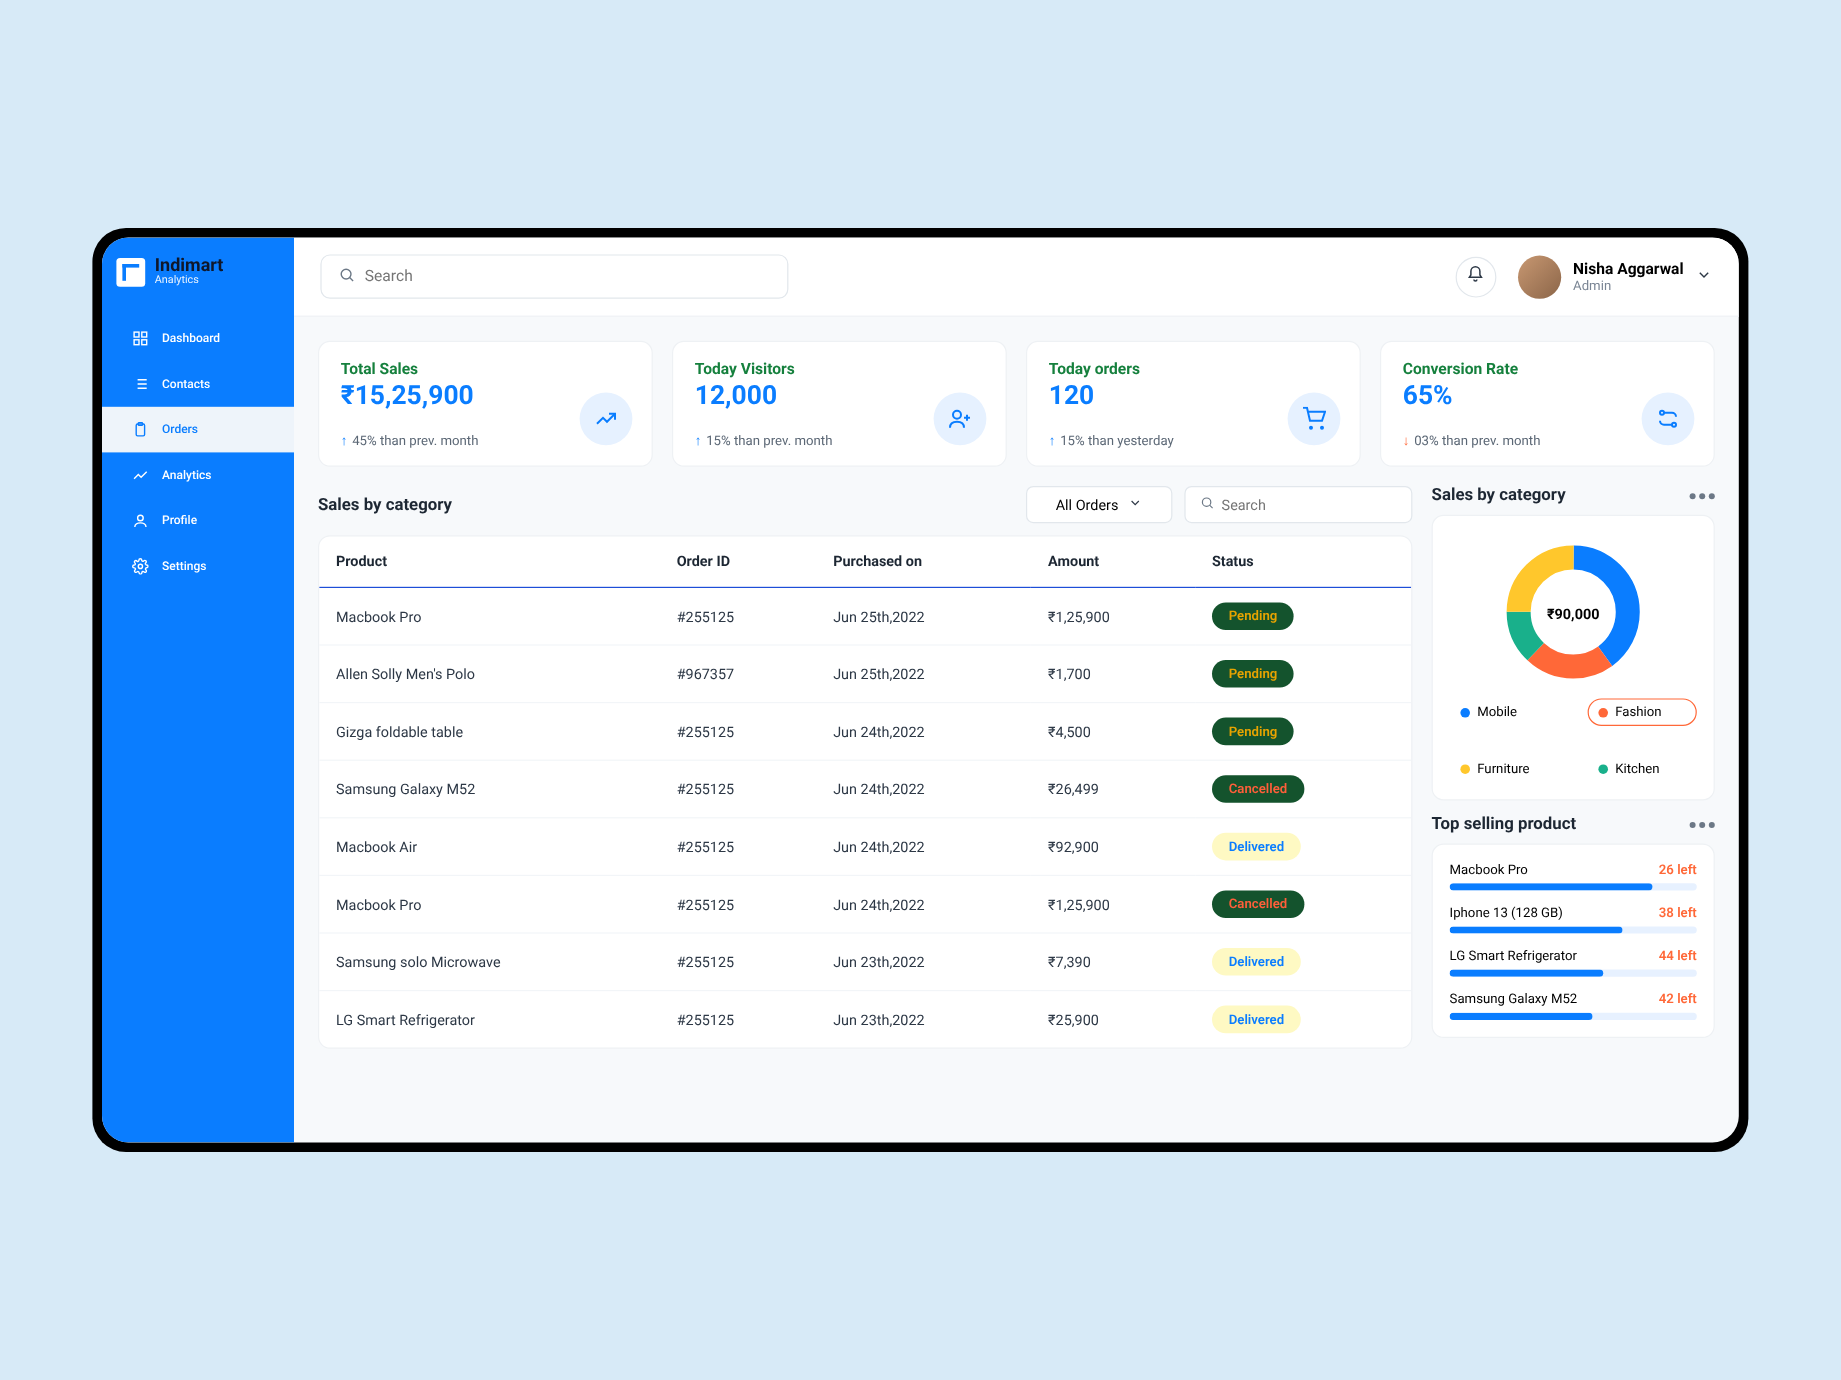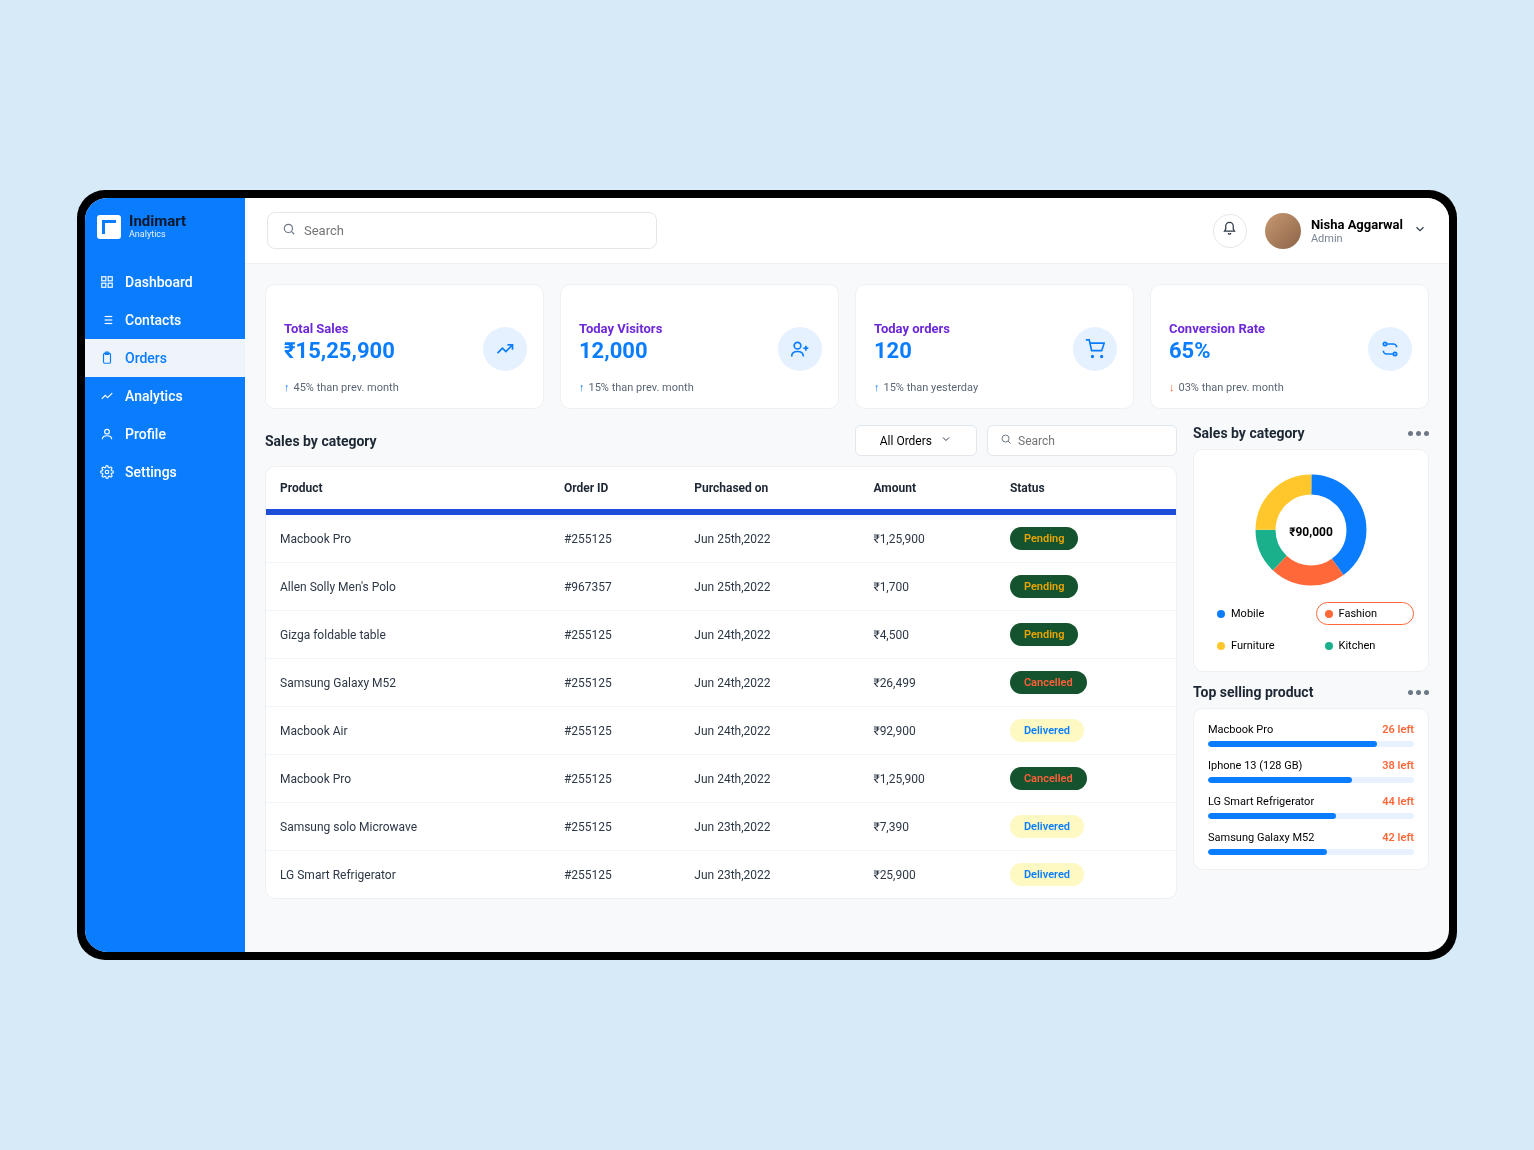--- a/index.html
+++ b/index.html
@@ -6,67 +6,67 @@
 body { background: #d7eaf7; display: flex; align-items: center; justify-content: center; min-height: 100vh; padding: 60px 40px; }
 .tablet { width: 1380px; height: 770px; background: #000; border-radius: 28px; padding: 8px; }
 .screen { width: 100%; height: 100%; background: #f7f9fb; border-radius: 22px; display: flex; overflow: hidden; }
 .sidebar { width: 160px; background: #0a7dff; display: flex; flex-direction: column; flex-shrink: 0; }
 .logo-wrap { display: flex; align-items: center; gap: 8px; padding: 16px 12px 24px 12px; }
 .logo-icon { width: 24px; height: 24px; background: #fff; border-radius: 3px; position: relative; }
 .logo-icon::after { content: ''; position: absolute; inset: 5px; border: 3px solid #0a7dff; border-right: none; border-bottom: none; }
 .logo-text { color: #0f172a; font-size: 15px; font-weight: 700; line-height: 1; }
 .logo-sub { color: #fff; font-size: 9px; opacity: 0.9; }
 .nav { display: flex; flex-direction: column; }
-.nav-item { display: flex; align-items: center; gap: 10px; padding: 11px 14px; color: #fff; font-size: 14px; font-weight: 500; cursor: pointer; }
+.nav-item { display: flex; align-items: center; gap: 10px; padding: 11px 24px; color: #fff; font-size: 10px; font-weight: 500; cursor: pointer; }
 .nav-item.active { background: #eef4fa; color: #0a7dff; }
 .nav-icon { width: 16px; height: 16px; display: inline-flex; align-items: center; justify-content: center; }
 .main { flex: 1; display: flex; flex-direction: column; overflow: hidden; }
 .topbar { background: #fff; padding: 14px 22px; display: flex; align-items: center; gap: 18px; border-bottom: 1px solid #eef1f4; }
 .search-main { flex: 0 0 390px; display: flex; align-items: center; gap: 8px; padding: 8px 14px; border: 1px solid #e2e7ec; border-radius: 8px; }
 .search-main input { border: none; outline: none; font-size: 13px; flex: 1; }
 .spacer { flex: 1; }
 .bell { width: 34px; height: 34px; border: 1px solid #e2e7ec; border-radius: 50%; display: flex; align-items: center; justify-content: center; cursor: pointer; }
 .user-menu { display: flex; align-items: center; gap: 10px; cursor: pointer; }
 .avatar { width: 36px; height: 36px; border-radius: 50%; background: linear-gradient(135deg,#c89872,#8b6548); }
 .user-name { font-size: 13px; font-weight: 700; }
 .user-role { font-size: 11px; color: #7a8594; }
 .content { flex: 1; padding: 20px; display: flex; flex-direction: column; gap: 16px; overflow: auto; }
 .cards { display: grid; grid-template-columns: repeat(4, 1fr); gap: 16px; }
 .card { background: #fff; border: 1px solid #eef1f4; border-radius: 10px; padding: 16px 18px 14px 18px; position: relative; }
-.card-title { font-size: 13px; font-weight: 700; color: #6d28d9; margin-top: 20px; }
+.card-title { font-size: 13px; font-weight: 700; color: #15803d; }
 .card-value { font-size: 22px; font-weight: 700; color: #0a7dff; margin-top: 2px; }
 .card-icon { position: absolute; right: 16px; top: 42px; width: 44px; height: 44px; background: #e6f1ff; border-radius: 50%; display: flex; align-items: center; justify-content: center; color: #0a7dff; }
 .card-meta { font-size: 11px; color: #5b6775; margin-top: 18px; display: flex; align-items: center; gap: 4px; }
 .arrow-up { color: #0a7dff; }
 .arrow-down { color: #ff6838; }
 .body-grid { display: grid; grid-template-columns: 1fr 236px; gap: 16px; flex: 1; min-height: 0; }
 .table-section { display: flex; flex-direction: column; gap: 10px; }
 .table-head { display: flex; align-items: center; justify-content: space-between; }
 .section-title { font-size: 14px; font-weight: 700; color: #1d2733; }
 .table-controls { display: flex; gap: 10px; }
 .dd { background: #fff; border: 1px solid #e2e7ec; border-radius: 6px; padding: 7px 24px; font-size: 12px; display: flex; align-items: center; gap: 8px; cursor: pointer; }
 .search-small { background: #fff; border: 1px solid #e2e7ec; border-radius: 6px; padding: 7px 12px; font-size: 12px; display: flex; align-items: center; gap: 6px; width: 190px; }
 .search-small input { border: none; outline: none; font-size: 12px; flex: 1; }
 .table-wrap { background: #fff; border: 1px solid #eef1f4; border-radius: 10px; overflow: hidden; }
 table { width: 100%; border-collapse: collapse; }
-thead th { text-align: left; font-size: 12px; font-weight: 700; color: #1d2733; padding: 14px 14px; border-bottom: 6px solid #1d4ed8; }
+thead th { text-align: left; font-size: 12px; font-weight: 700; color: #1d2733; padding: 14px 14px; border-bottom: 1px solid #1d4ed8; }
 tbody td { font-size: 12px; color: #2d3846; padding: 12px 14px; border-bottom: 1px solid #f2f5f8; }
 tbody tr:last-child td { border-bottom: none; }
 .badge { display: inline-block; padding: 5px 14px; border-radius: 14px; font-size: 11px; font-weight: 600; }
 .badge.Pending { background: #14532d; color: #e8a400; }
 .badge.Cancelled { background: #14532d; color: #ff5f3a; }
 .badge.Delivered { background: #fef9c3; color: #0a7dff; }
 .right-col { display: flex; flex-direction: column; gap: 12px; }
 .right-head { display: flex; align-items: center; justify-content: space-between; }
 .more-dots { display: flex; gap: 3px; cursor: pointer; }
 .more-dots span { width: 5px; height: 5px; background: #6c7886; border-radius: 50%; }
 .panel { background: #fff; border: 1px solid #eef1f4; border-radius: 10px; padding: 14px; }
 .donut-wrap { display: flex; justify-content: center; padding: 6px 0 12px 0; position: relative; }
 .donut-center { position: absolute; top: 50%; left: 50%; transform: translate(-50%,-58%); font-size: 12px; font-weight: 700; }
-.legend { display: grid; grid-template-columns: 1fr 1fr; gap: 9px; text-align: center; }
+.legend { display: grid; grid-template-columns: 1fr 1fr; gap: 24px; text-align: center; }
 .legend-chip { display: flex; align-items: center; gap: 6px; font-size: 11px; padding: 4px 8px; border-radius: 12px; border: 1px solid transparent; }
 .legend-chip.active { border-color: #ff6838; }
 .dot { width: 8px; height: 8px; border-radius: 50%; }
 .top-item { margin-bottom: 12px; }
 .top-item:last-child { margin-bottom: 0; }
 .top-row { display: flex; justify-content: space-between; font-size: 11px; margin-bottom: 5px; }
 .top-left { color: #ff6838; font-weight: 600; }
 .bar-bg { height: 6px; background: #e7f1ff; border-radius: 3px; overflow: hidden; }
 .bar-fill { height: 100%; background: #0a7dff; border-radius: 3px; }
 </style>

